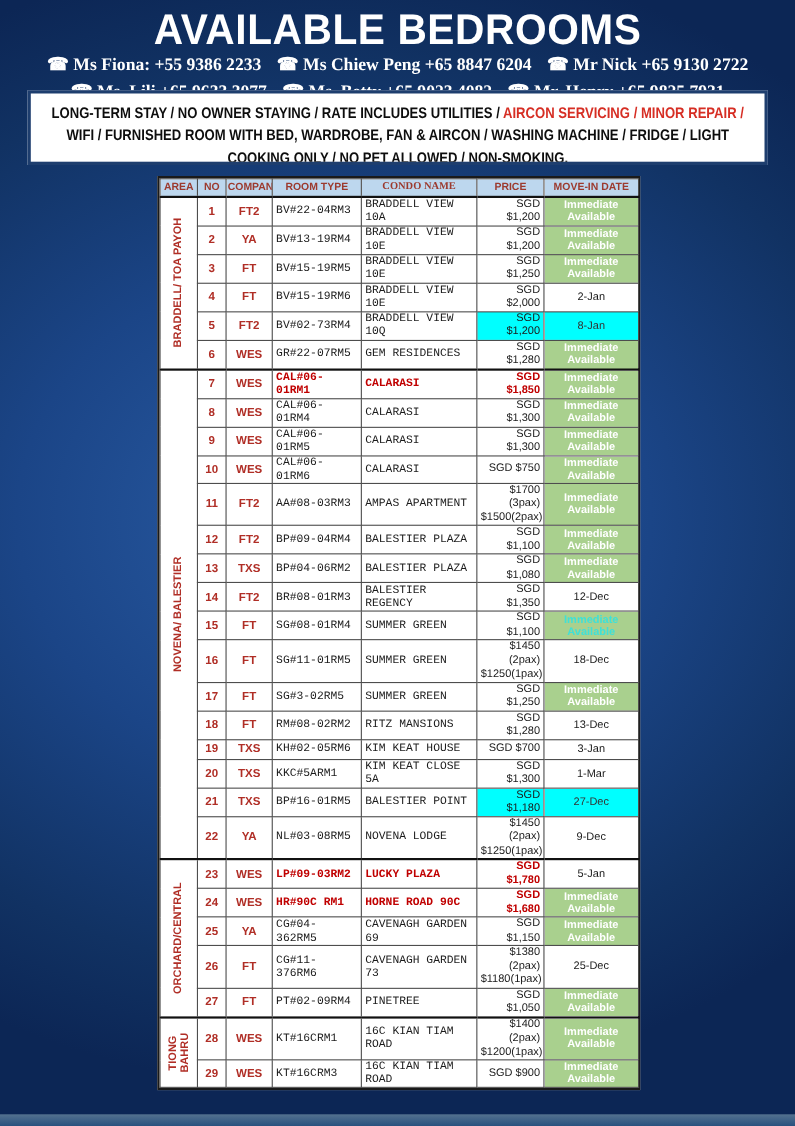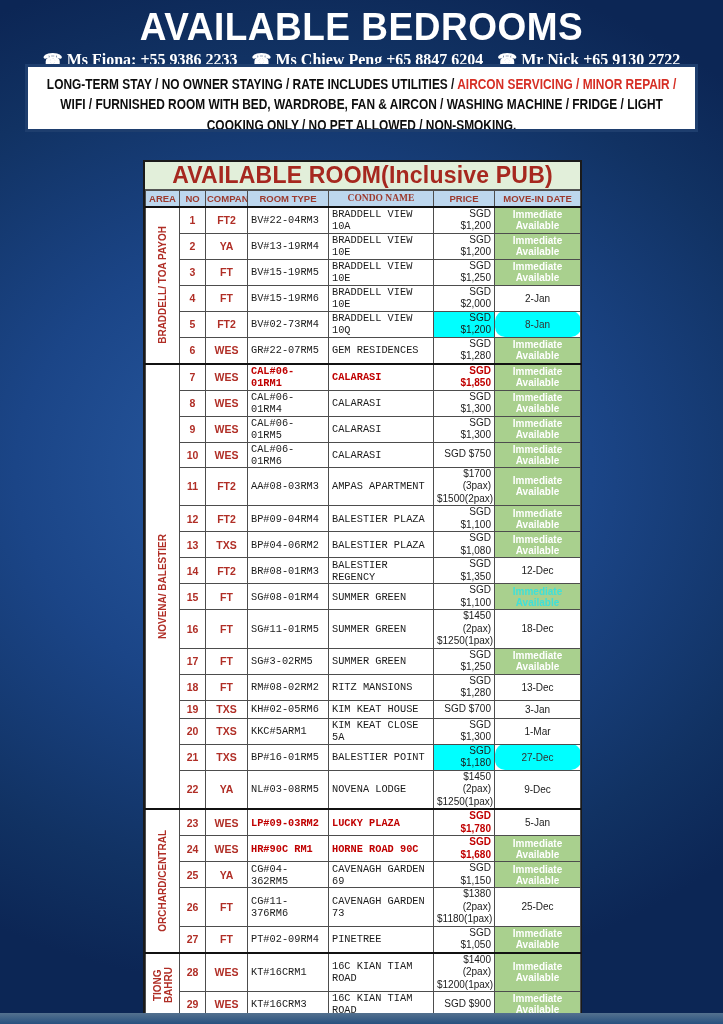--- a/index.html
+++ b/index.html
@@ -30,21 +30,21 @@
     color:#ffffff;
     font-family:"Liberation Serif", serif;
     font-weight:bold;
     font-size:16px;
     line-height:1.5;
   }
   .contact{white-space:nowrap;margin:0 7px;}
   .phone-glyph{margin-right:4px;}
   
   .notice-box{
-    position:absolute;left:25px;top:64px;width:673px;height:68px;
+    position:absolute;left:25px;top:82px;width:673px;height:68px;
     box-sizing:border-box;
     background:#ffffff;
     border:3px solid #1e3e6e;
     padding:7px 14px;
     overflow:hidden;
   }
   .notice-inner{
     width:752px;
     transform:scaleX(0.85);
     transform-origin:0 50%;
@@ -118,39 +118,38 @@
     font-weight:bold;
     font-size:10.5px;
   }
   td.c-room, td.c-condo{text-align:left;font-size:10.3px;font-family:Liberation Mono, monospace;}
   td.c-price{text-align:right;font-size:10px;line-height:1.25;}
   td.red-cell{color:#c00000;font-weight:bold;}
   td.bg-cyan{background:#00ffff;}
   td.c-mi{text-align:center;font-size:10px;}
   td.mi-green{background:#a9d08e;color:#ffffff;font-weight:bold;}
   td.mi-greencyan{background:#a9d08e;color:#3fe0d8;font-weight:bold;}
-  td.mi-cyan{background:#00ffff;color:#333333;border-radius:10px;}
+  td.mi-cyan{background:#00ffff;color:#333333;}
   td.mi-plain{background:#ffffff;}
 </style>
 </head>
 <body>
 
 <div class="page-title">AVAILABLE BEDROOMS</div>
 
 <div class="contact-line" id="contacts-line1"><span class="contact"><span class="phone-glyph">☎</span><span>Ms Fiona: +55 9386 2233</span></span><span class="contact"><span class="phone-glyph">☎</span><span>Ms Chiew Peng +65 8847 6204</span></span><span class="contact"><span class="phone-glyph">☎</span><span>Mr Nick +65 9130 2722</span></span></div>
 <div class="contact-line" id="contacts-line2"><span class="contact"><span class="phone-glyph">☎</span><span>Ms. Lili +65 9633 3077</span></span><span class="contact"><span class="phone-glyph">☎</span><span>Ms. Betty +65 9023 4082</span></span><span class="contact"><span class="phone-glyph">☎</span><span>Mr. Henry +65 9825 7931</span></span></div>
 
 <div class="notice-box">
   <div class="notice-inner">
     <span>LONG-TERM STAY / NO OWNER STAYING / RATE INCLUDES UTILITIES / </span><span class="notice-red">AIRCON SERVICING / MINOR REPAIR /</span><span> WIFI / FURNISHED ROOM WITH BED, WARDROBE, FAN &amp; AIRCON / WASHING MACHINE / FRIDGE / LIGHT COOKING ONLY / NO PET ALLOWED / NON-SMOKING.</span>
   </div>
 </div>
 
 <div class="table-wrap">
-  <div class="table-title">AVAILABLE ROOM(Inclusive PUB)</div>
   <table class="room-table">
     <colgroup>
       <col style="width:34px">
         <col style="width:26px">
         <col style="width:42px">
       <col style="width:81px">
         <col style="width:105px">
         <col style="width:61px">
         <col style="width:86px">
     </colgroup>

